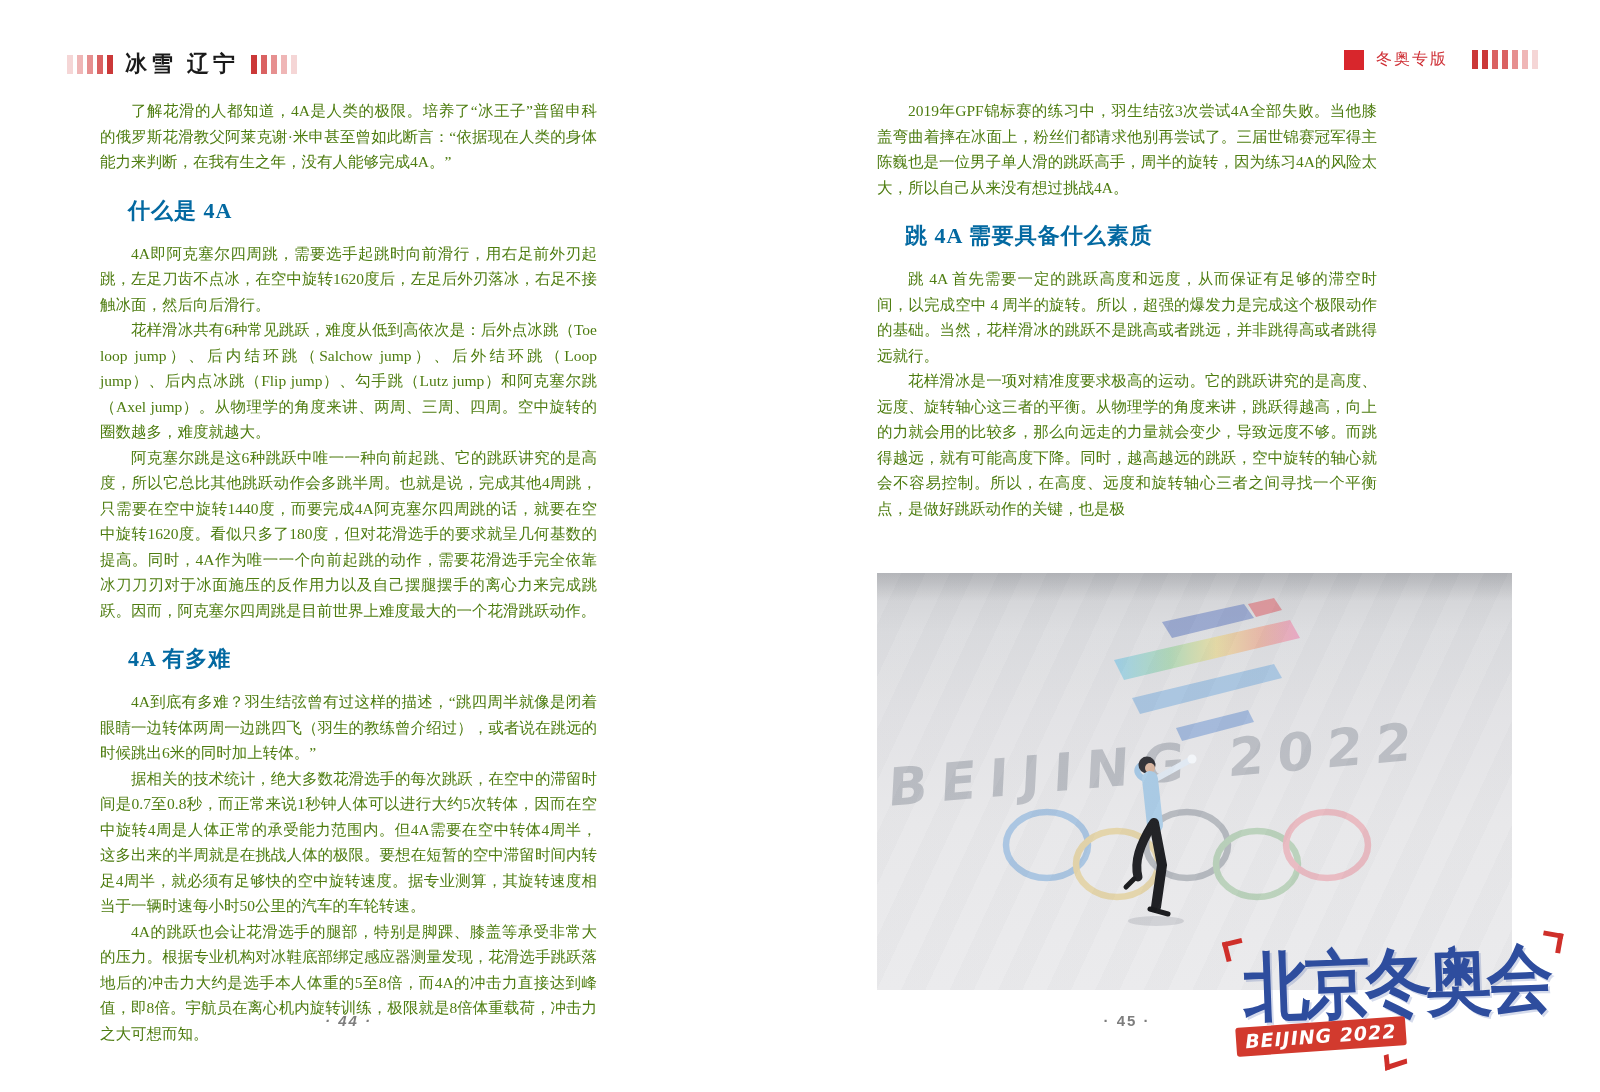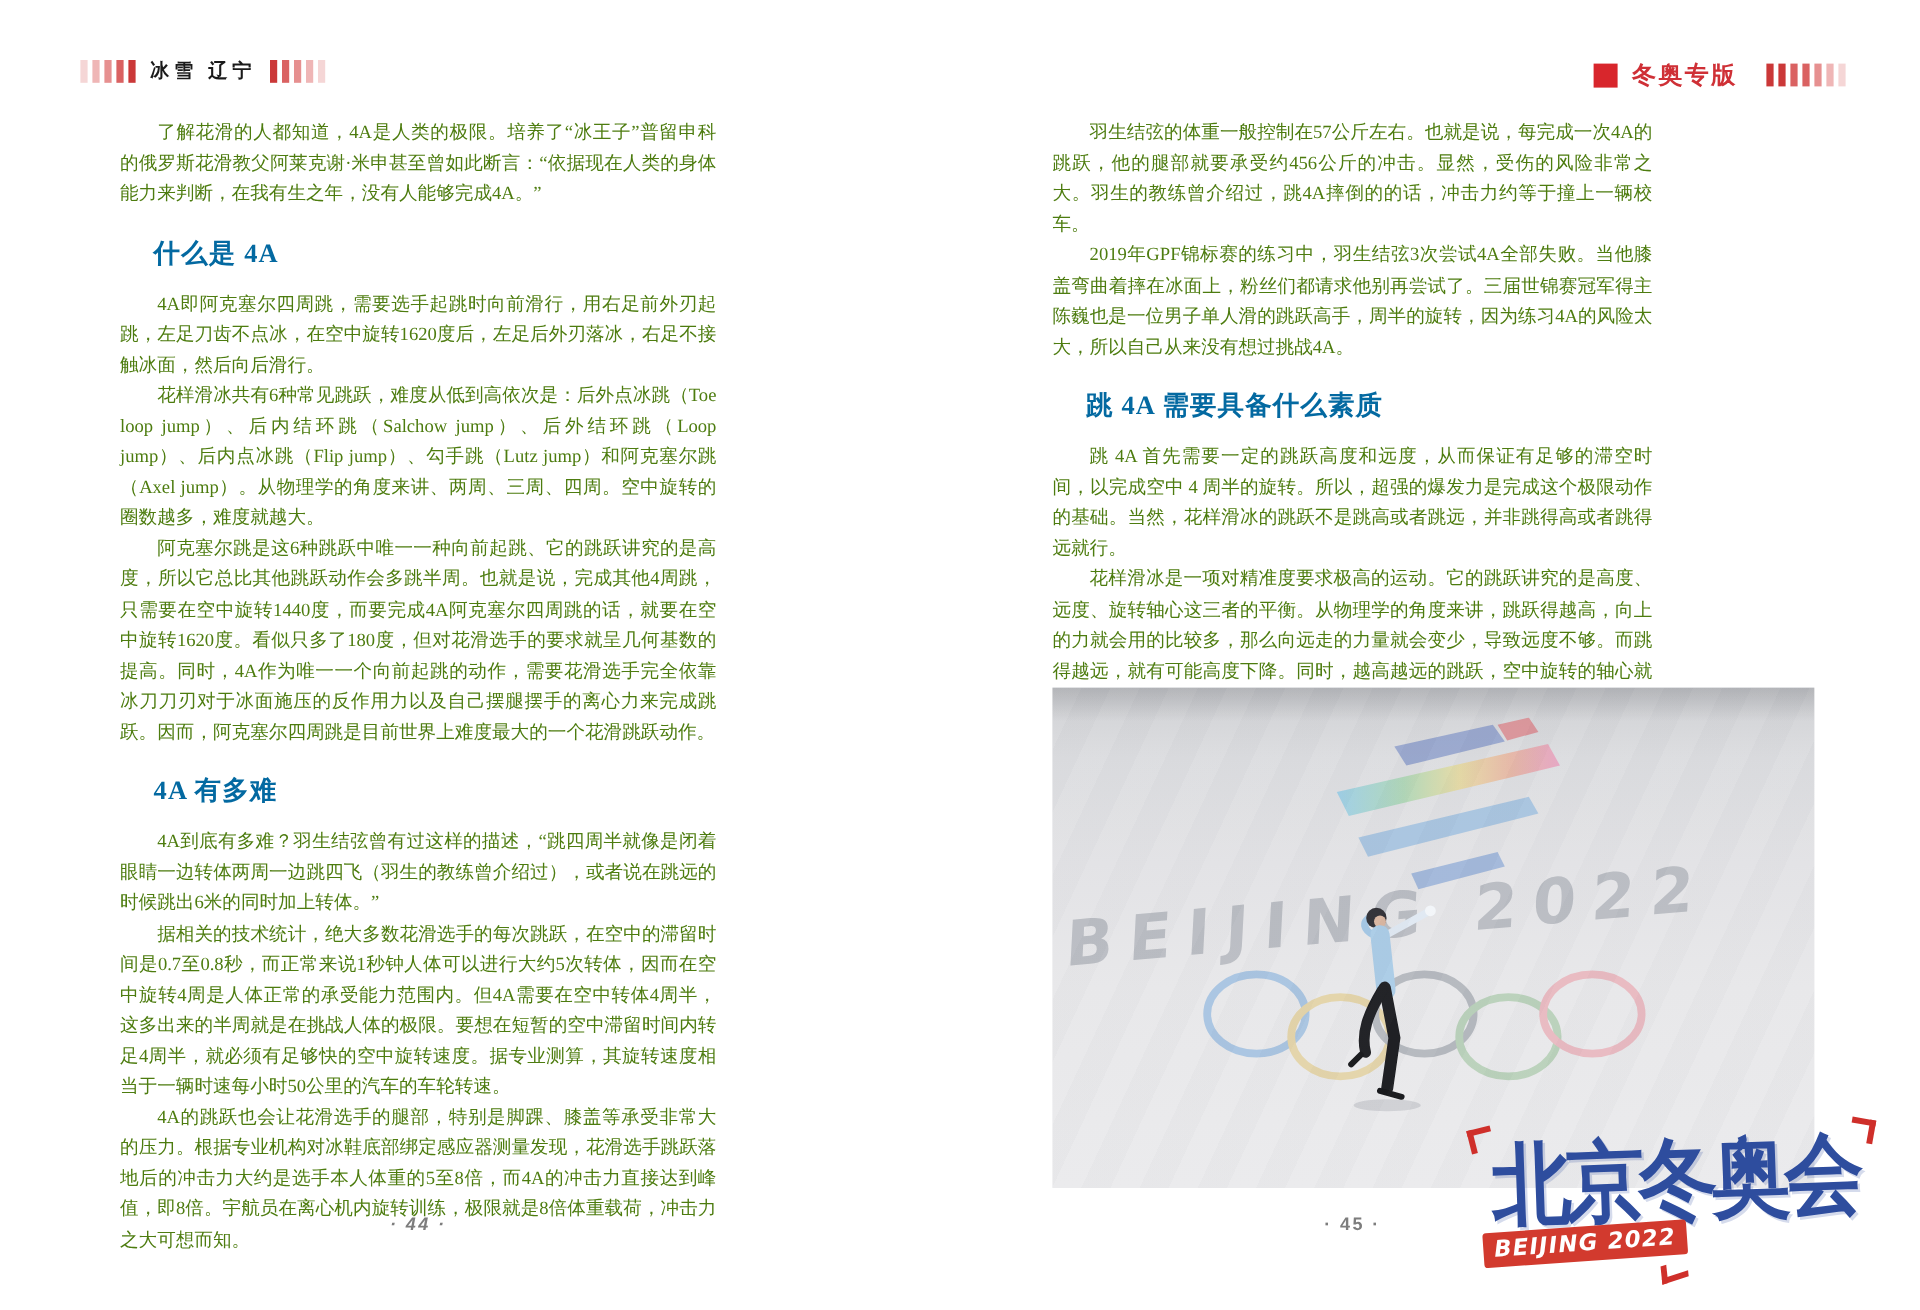--- a/index.html
+++ b/index.html
@@ -8,23 +8,23 @@
     font-family:"Liberation Serif","DejaVu Serif",serif;color:#3d3d3d;
   }
   
   .hdr{position:absolute;top:49px;display:flex;align-items:center;}
   .hdr-left{left:55px;}
   .hdr-right{right:50px;}
   .bars{display:flex;align-items:center;gap:4px;margin:0 12px;}
   .bar{display:inline-block;width:6px;height:19px;}
   .c1{background:#f5d6d6;} .c2{background:#efb6b6;} .c3{background:#e69090;}
   .c4{background:#da6262;} .c5{background:#cb3838;}
-  .hdr-title-left{font-size:16px;font-weight:bold;color:#1a1a1a;letter-spacing:4px;
+  .hdr-title-left{font-size:22px;font-weight:bold;color:#1a1a1a;letter-spacing:4px;
     font-family:"Liberation Sans","DejaVu Sans",sans-serif;}
-  .hdr-title-right{font-size:20px;font-weight:bold;color:#cf3036;letter-spacing:2px;
+  .hdr-title-right{font-size:16px;font-weight:normal;color:#cf3036;letter-spacing:2px;
     font-family:"Liberation Sans","DejaVu Sans",sans-serif;margin-right:12px;}
   .red-square{width:20px;height:20px;background:#d8262c;margin-right:12px;}
   
   .col{position:absolute;top:98px;}
   .col-left{left:100px;width:497px;}
   .col-right{left:877px;width:500px;}
   .col p{margin:0;font-size:15.5px;line-height:25.5px;text-align:justify;text-indent:2em;
     color:#4d7c0f;}
   .sec-head{margin:21px 0 15px 28px;font-size:22px;font-weight:bold;color:#0369a1;
     letter-spacing:1px;}
@@ -112,21 +112,20 @@
     <p>4A即阿克塞尔四周跳，需要选手起跳时向前滑行，用右足前外刃起跳，左足刀齿不点冰，在空中旋转1620度后，左足后外刃落冰，右足不接触冰面，然后向后滑行。</p>
     <p>花样滑冰共有6种常见跳跃，难度从低到高依次是：后外点冰跳（Toe loop jump）、后内结环跳（Salchow jump）、后外结环跳（Loop jump）、后内点冰跳（Flip jump）、勾手跳（Lutz jump）和阿克塞尔跳（Axel jump）。从物理学的角度来讲、两周、三周、四周。空中旋转的圈数越多，难度就越大。</p>
     <p>阿克塞尔跳是这6种跳跃中唯一一种向前起跳、它的跳跃讲究的是高度，所以它总比其他跳跃动作会多跳半周。也就是说，完成其他4周跳，只需要在空中旋转1440度，而要完成4A阿克塞尔四周跳的话，就要在空中旋转1620度。看似只多了180度，但对花滑选手的要求就呈几何基数的提高。同时，4A作为唯一一个向前起跳的动作，需要花滑选手完全依靠冰刀刀刃对于冰面施压的反作用力以及自己摆腿摆手的离心力来完成跳跃。因而，阿克塞尔四周跳是目前世界上难度最大的一个花滑跳跃动作。</p>
     <div class="sec-head">4A 有多难</div>
     <p>4A到底有多难？羽生结弦曾有过这样的描述，“跳四周半就像是闭着眼睛一边转体两周一边跳四飞（羽生的教练曾介绍过），或者说在跳远的时候跳出6米的同时加上转体。”</p>
     <p>据相关的技术统计，绝大多数花滑选手的每次跳跃，在空中的滞留时间是0.7至0.8秒，而正常来说1秒钟人体可以进行大约5次转体，因而在空中旋转4周是人体正常的承受能力范围内。但4A需要在空中转体4周半，这多出来的半周就是在挑战人体的极限。要想在短暂的空中滞留时间内转足4周半，就必须有足够快的空中旋转速度。据专业测算，其旋转速度相当于一辆时速每小时50公里的汽车的车轮转速。</p>
     <p>4A的跳跃也会让花滑选手的腿部，特别是脚踝、膝盖等承受非常大的压力。根据专业机构对冰鞋底部绑定感应器测量发现，花滑选手跳跃落地后的冲击力大约是选手本人体重的5至8倍，而4A的冲击力直接达到峰值，即8倍。宇航员在离心机内旋转训练，极限就是8倍体重载荷，冲击力之大可想而知。</p>
   </div>
 
   <div class="col col-right">
-    <p>羽生结弦的体重一般控制在57公斤左右。也就是说，每完成一次4A的跳跃，他的腿部就要承受约456公斤的冲击。显然，受伤的风险非常之大。羽生的教练曾介绍过，跳4A摔倒的的话，冲击力约等于撞上一辆校车。</p>
     <p>2019年GPF锦标赛的练习中，羽生结弦3次尝试4A全部失败。当他膝盖弯曲着摔在冰面上，粉丝们都请求他别再尝试了。三届世锦赛冠军得主陈巍也是一位男子单人滑的跳跃高手，周半的旋转，因为练习4A的风险太大，所以自己从来没有想过挑战4A。</p>
     <div class="sec-head">跳 4A 需要具备什么素质</div>
     <p>跳 4A 首先需要一定的跳跃高度和远度，从而保证有足够的滞空时间，以完成空中 4 周半的旋转。所以，超强的爆发力是完成这个极限动作的基础。当然，花样滑冰的跳跃不是跳高或者跳远，并非跳得高或者跳得远就行。</p>
     <p>花样滑冰是一项对精准度要求极高的运动。它的跳跃讲究的是高度、远度、旋转轴心这三者的平衡。从物理学的角度来讲，跳跃得越高，向上的力就会用的比较多，那么向远走的力量就会变少，导致远度不够。而跳得越远，就有可能高度下降。同时，越高越远的跳跃，空中旋转的轴心就会不容易控制。所以，在高度、远度和旋转轴心三者之间寻找一个平衡点，是做好跳跃动作的关键，也是极</p>
   </div>
 
   <div class="photo">
 
     <svg class="emblem" width="280" height="170" viewBox="0 0 280 170">
       <polygon points="196,6 222,0 230,12 204,19" fill="#d87a80" opacity="0.75"></polygon>

